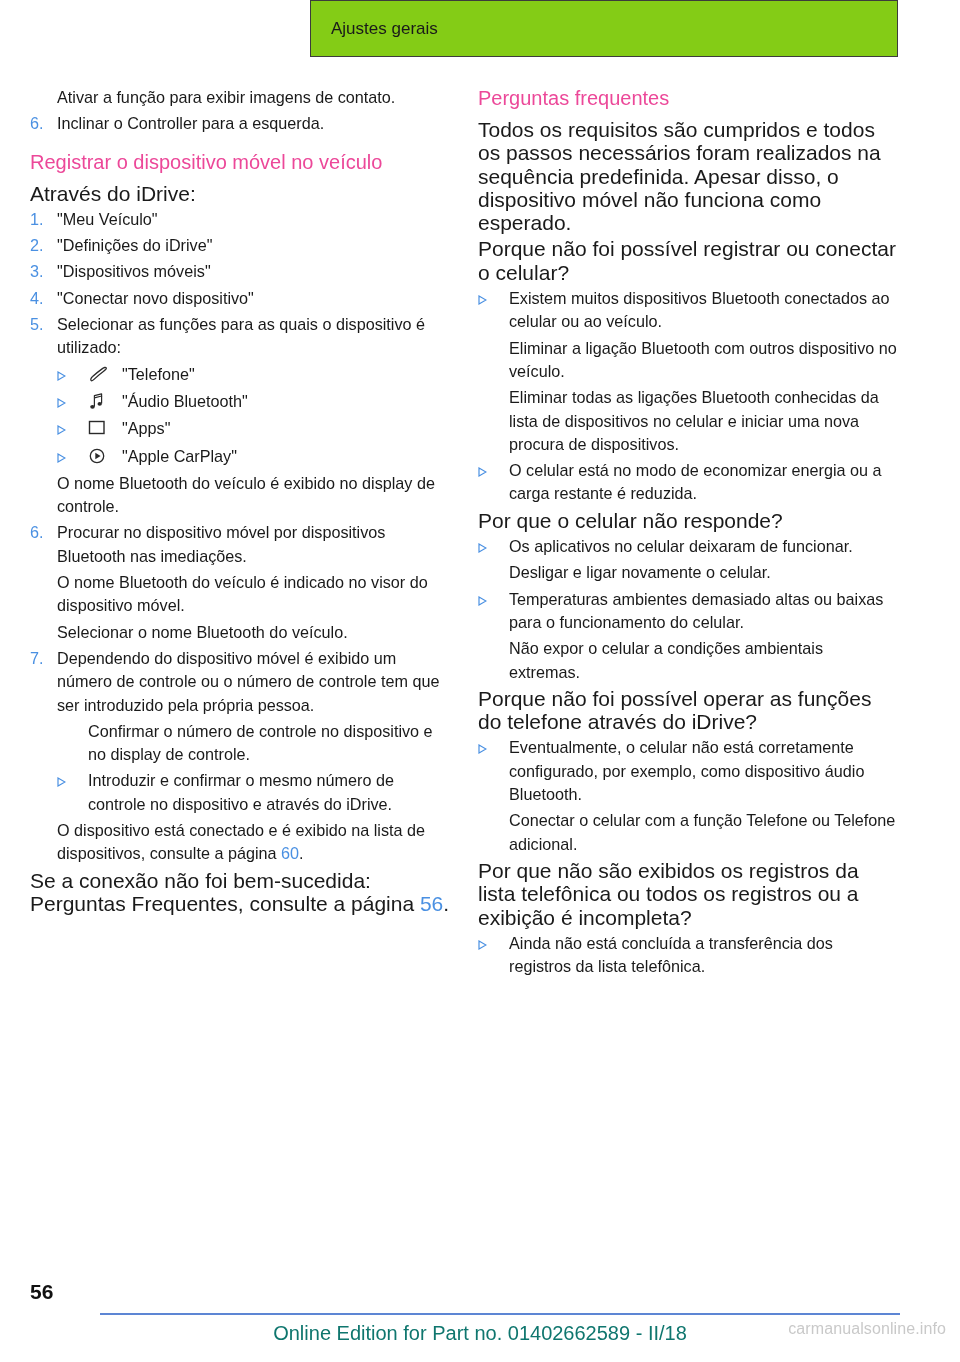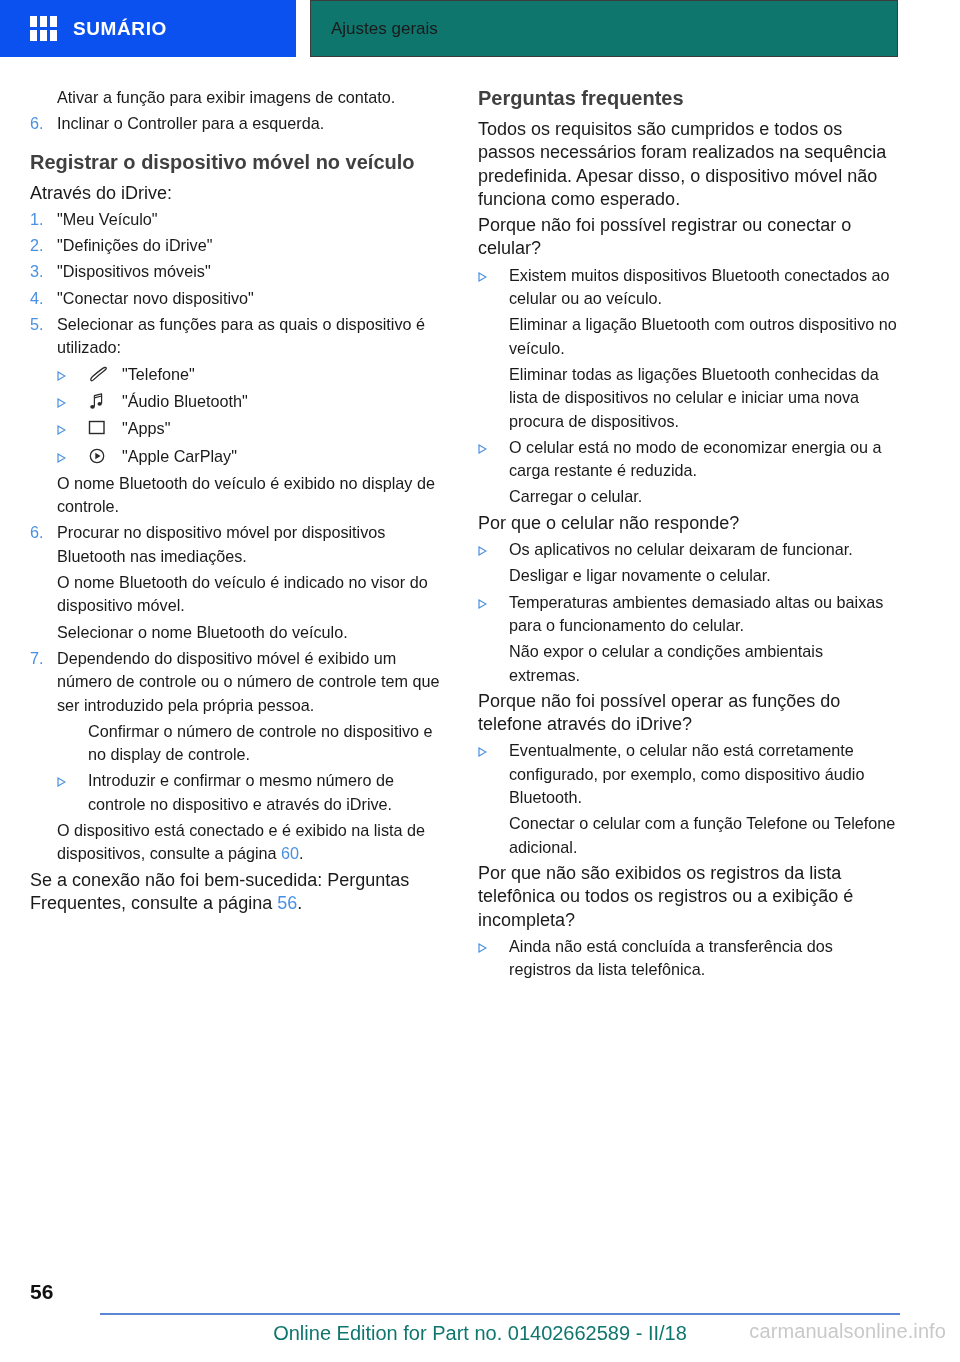--- a/index.html
+++ b/index.html
@@ -58,21 +58,21 @@
     position: absolute;
     left: 310px;
     top: 0;
     right: 62px;
     height: 57px;
     border: 1px solid #3c3c3c;
     box-sizing: border-box;
     display: flex;
     align-items: center;
     padding-left: 20px;
-    background: #0f766e;
+    background: #84cc16;
   }
   .crumb-text {
     font-size: 17px;
     color: #1a1a1a;
   }
 
   
   .content {
     position: absolute;
     left: 0;
@@ -84,29 +84,29 @@
     position: absolute;
     top: 0;
     width: 420px;
   }
   .col-left  { left: 30px; }
   .col-right { left: 478px; }
 
   
   p {
     margin: 0 0 2px 0;
-    font-size: 18px;
+    font-size: 21px;
     line-height: 23.3px;
   }
   .body-text { margin-bottom: 3px; }
 
   h2.section-head {
-    color: #404040;
+    color: #ec4899;
     font-size: 20px;
-    font-weight: bold;
+    font-weight: normal;
     line-height: 25px;
     margin: 14px 0 7px 0;
   }
   h2.section-head.tight { margin-top: 12px; }
 
   
   .num-row {
     display: flex;
     align-items: flex-start;
     margin-bottom: 3px;
@@ -214,40 +214,29 @@
     right: 0;
     top: 56px;
     text-align: center;
     font-size: 20px;
     color: #0f766e;
   }
   .watermark {
     position: absolute;
     right: 14px;
     top: 54px;
-    font-size: 20px;
+    font-size: 16px;
     color: #c9c9c9;
     letter-spacing: 0.1px;
   }
 </style>
 </head>
 <body>
 
 <div class="header">
-  <div class="header-toc">
-    <span class="grid-icon">
-      <i></i>
-        <i></i>
-        <i></i>
-        <i></i>
-        <i></i>
-        <i></i>
-    </span>
-    <span class="toc-label">SUMÁRIO</span>
-  </div>
   <div class="header-crumb">
     <span class="crumb-text">Ajustes gerais</span>
   </div>
 </div>
 
 <div class="content">
 
   <div class="col col-left">
 
     <p class="cont">Ativar a função para exibir imagens de contato.</p>
@@ -394,21 +383,20 @@
     <p class="cont-2" style="margin-left:31px;">Eliminar todas as ligações Bluetooth conhecidas da lista de dispositivos no celular e iniciar uma nova procura de dispositivos.</p>
 
     <div class="tri-row ind0">
       <span class="tri-marker">
         <svg width="9" height="10" viewBox="0 0 9 10">
             <path d="M1 1 L8 5 L1 9 Z" fill="none" stroke="#4a90e2" stroke-width="1.2"></path>
           </svg>
       </span>
       <span class="tri-body">O celular está no modo de economizar energia ou a carga restante é reduzida.</span>
     </div>
-    <p class="cont-2" style="margin-left:31px;">Carregar o celular.</p>
 
     <p class="body-text">Por que o celular não responde?</p>
 
     <div class="tri-row ind0">
       <span class="tri-marker">
         <svg width="9" height="10" viewBox="0 0 9 10">
             <path d="M1 1 L8 5 L1 9 Z" fill="none" stroke="#4a90e2" stroke-width="1.2"></path>
           </svg>
       </span>
       <span class="tri-body">Os aplicativos no celular deixaram de funcionar.</span>

